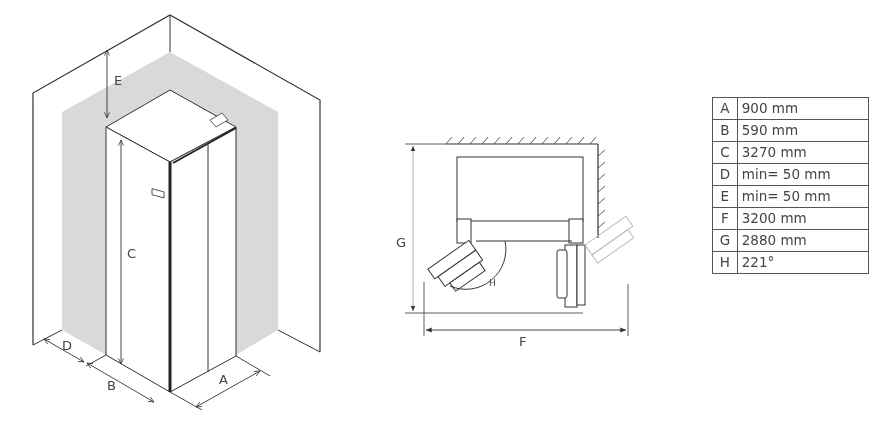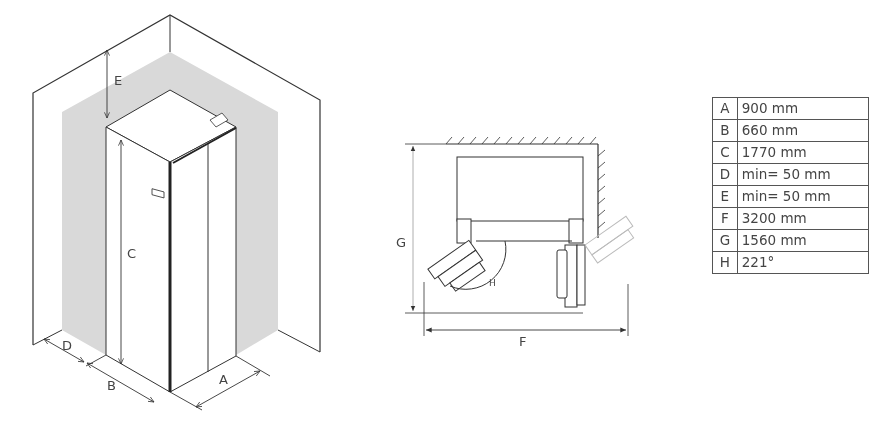--- a/index.html
+++ b/index.html
@@ -117,40 +117,40 @@
 </svg>
 
 <table class="dim-table">
   <tbody>
       <tr>
         <td class="key">A</td>
         <td class="val">900 mm</td>
       </tr>
   <tr>
         <td class="key">B</td>
-        <td class="val">660 mm</td>
+        <td class="val">590 mm</td>
       </tr>
   <tr>
         <td class="key">C</td>
-        <td class="val">1770 mm</td>
+        <td class="val">3270 mm</td>
       </tr>
   <tr>
         <td class="key">D</td>
         <td class="val">min= 50 mm</td>
       </tr>
   <tr>
         <td class="key">E</td>
         <td class="val">min= 50 mm</td>
       </tr>
   <tr>
         <td class="key">F</td>
         <td class="val">3200 mm</td>
       </tr>
   <tr>
         <td class="key">G</td>
-        <td class="val">1560 mm</td>
+        <td class="val">2880 mm</td>
       </tr>
   <tr>
         <td class="key">H</td>
         <td class="val">221°</td>
       </tr>
 </tbody>
   </table>
 
 </body></html>

